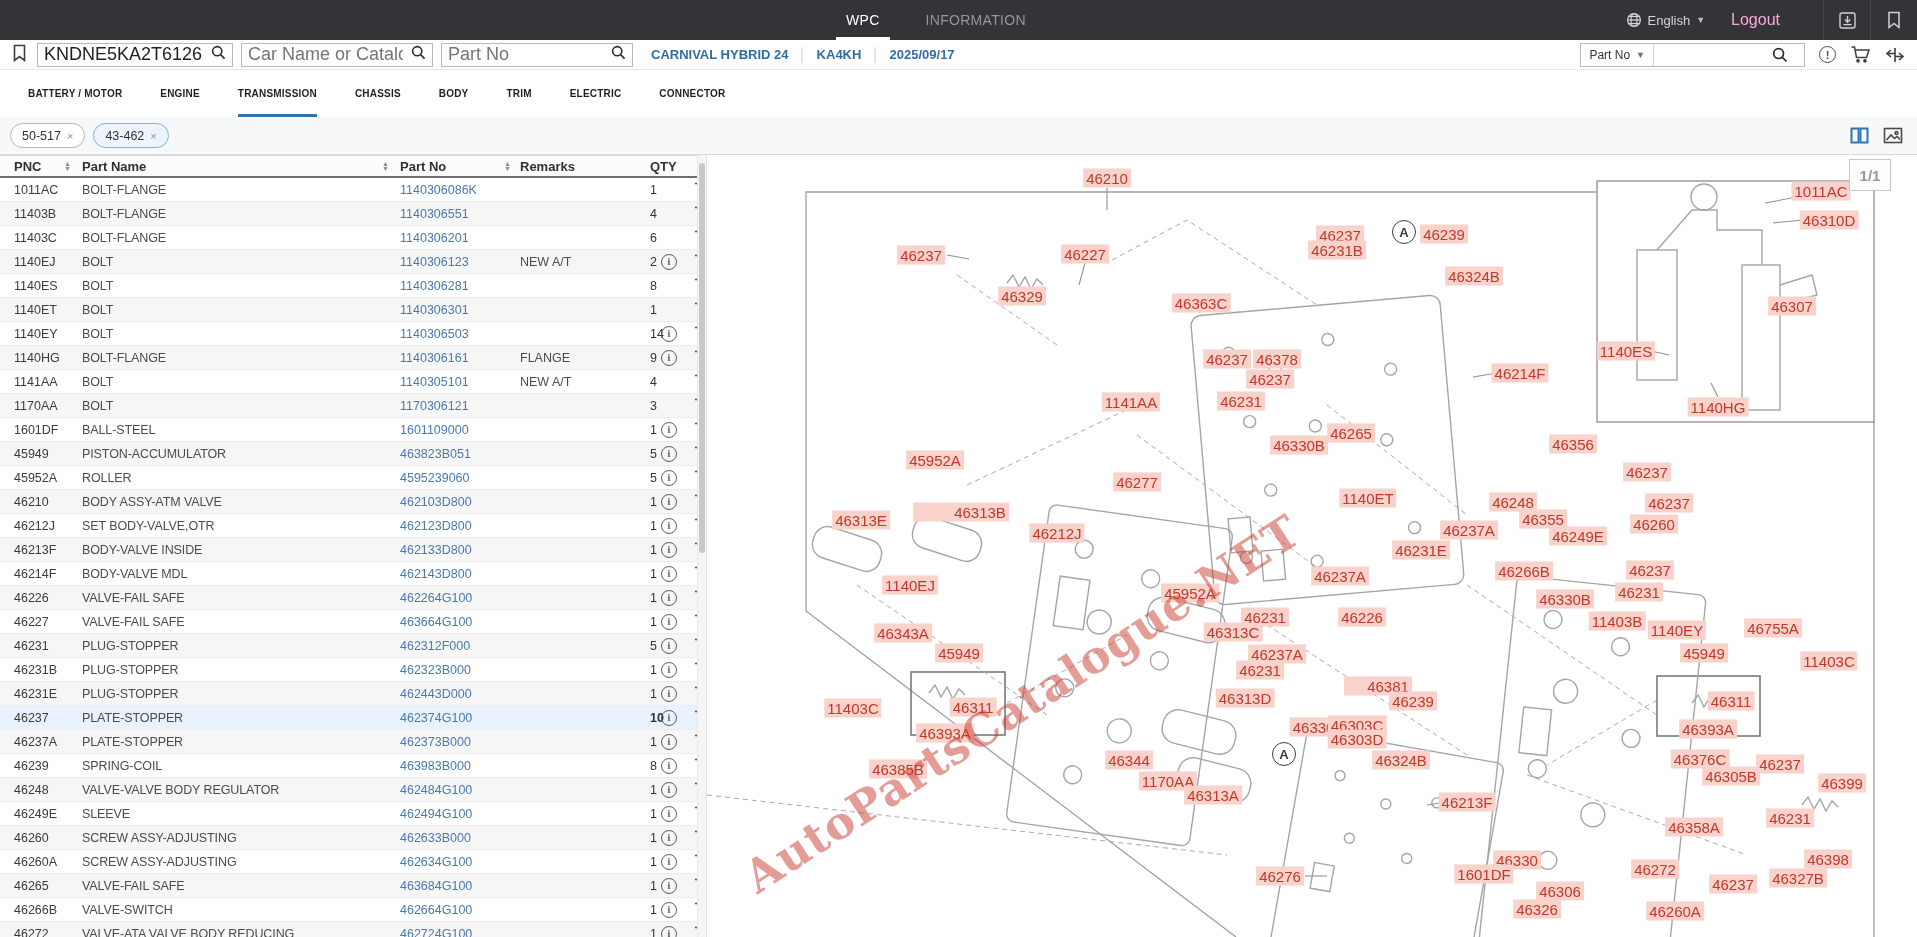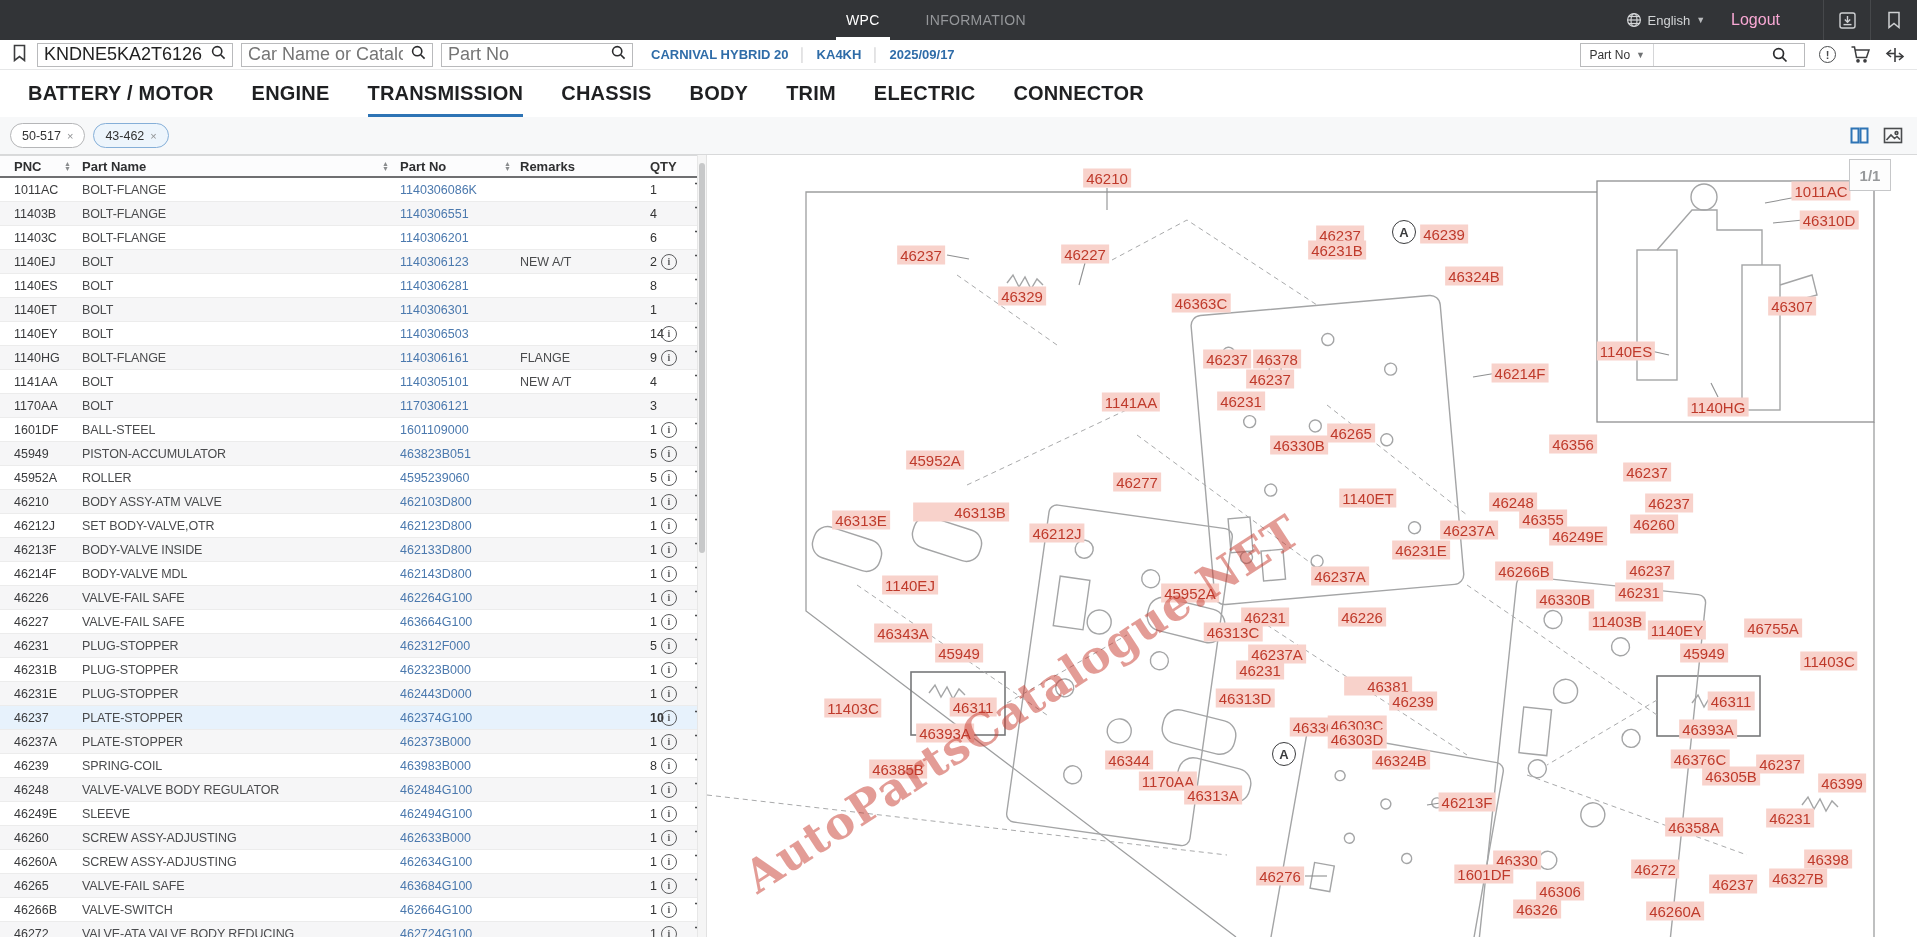--- a/index.html
+++ b/index.html
@@ -39,21 +39,21 @@
   .pn-group { display:flex; align-items:center; border:1px solid #b9babc; height:24px; }
   .pn-select { display:flex; align-items:center; gap:6px; padding:0 8px; font-size:12px; color:#333;
     border-right:1px solid #d5d6d8; height:100%; cursor:pointer; }
   .pn-input { width:150px; height:100%; display:flex; align-items:center; }
   .pn-input input{ border:none; outline:none; width:118px; padding:0 6px; font-size:12px; }
   .round-i { width:17px; height:17px; border:1.6px solid #4a4c4e; border-radius:50%;
     display:flex; align-items:center; justify-content:center; font-size:11px; font-weight:bold; color:#4a4c4e; cursor:pointer; }
 
   
   .cattabs { height:47px; display:flex; align-items:center; gap:38px; padding:0 28px; background:#fff; position:relative; }
-  .cat-tab { font-size:20px; font-weight:bold; color:#1f2022; letter-spacing:.2px; cursor:pointer;
+  .cat-tab { font-size:10px; font-weight:bold; color:#1f2022; letter-spacing:.2px; cursor:pointer;
     height:100%; display:flex; align-items:center; position:relative; }
   .cat-tab.active:after { content:""; position:absolute; left:0; right:0; bottom:0; height:3px; background:#2e74b5; }
 
   
   .strip { height:38px; background:#f7f8f9; border-bottom:1px solid #d8d9da; display:flex; align-items:center;
     padding:0 10px; position:relative; }
   .chip { display:flex; align-items:center; gap:6px; height:25px; border-radius:13px; background:#fff;
     border:1px solid #b5b6b8; padding:0 11px; font-size:12.5px; color:#333; margin-right:8px; cursor:pointer; }
   .chip.active { border-color:#85afd8; background:#edf5fc; }
   .chip .x { color:#8f9193; font-size:11px; cursor:pointer; }
@@ -170,21 +170,21 @@
   <div class="inp inp-part">
     <input placeholder="Part No" style="">
     <span class="mag">
       <svg width="15" height="15" viewBox="0 0 15 15" fill="none" stroke="#2b2c2e" stroke-width="1.6">
         <circle cx="6.2" cy="6.2" r="4.6"></circle>
           <line x1="9.7" y1="9.7" x2="13.6" y2="13.6"></line>
       </svg>
     </span>
   </div>
   <div class="veh">
-    <span>CARNIVAL HYBRID 20</span>
+    <span>CARNIVAL HYBRID 24</span>
     <span class="sep">│</span>
     <span>KA4KH</span>
     <span class="sep">│</span>
     <span>2025/09/17</span>
   </div>
   <div class="sr-right">
     <div class="pn-group">
       <div class="pn-select">
         <span>Part No</span>
         <span class="caret" style="color:#6f7173">▼</span>

